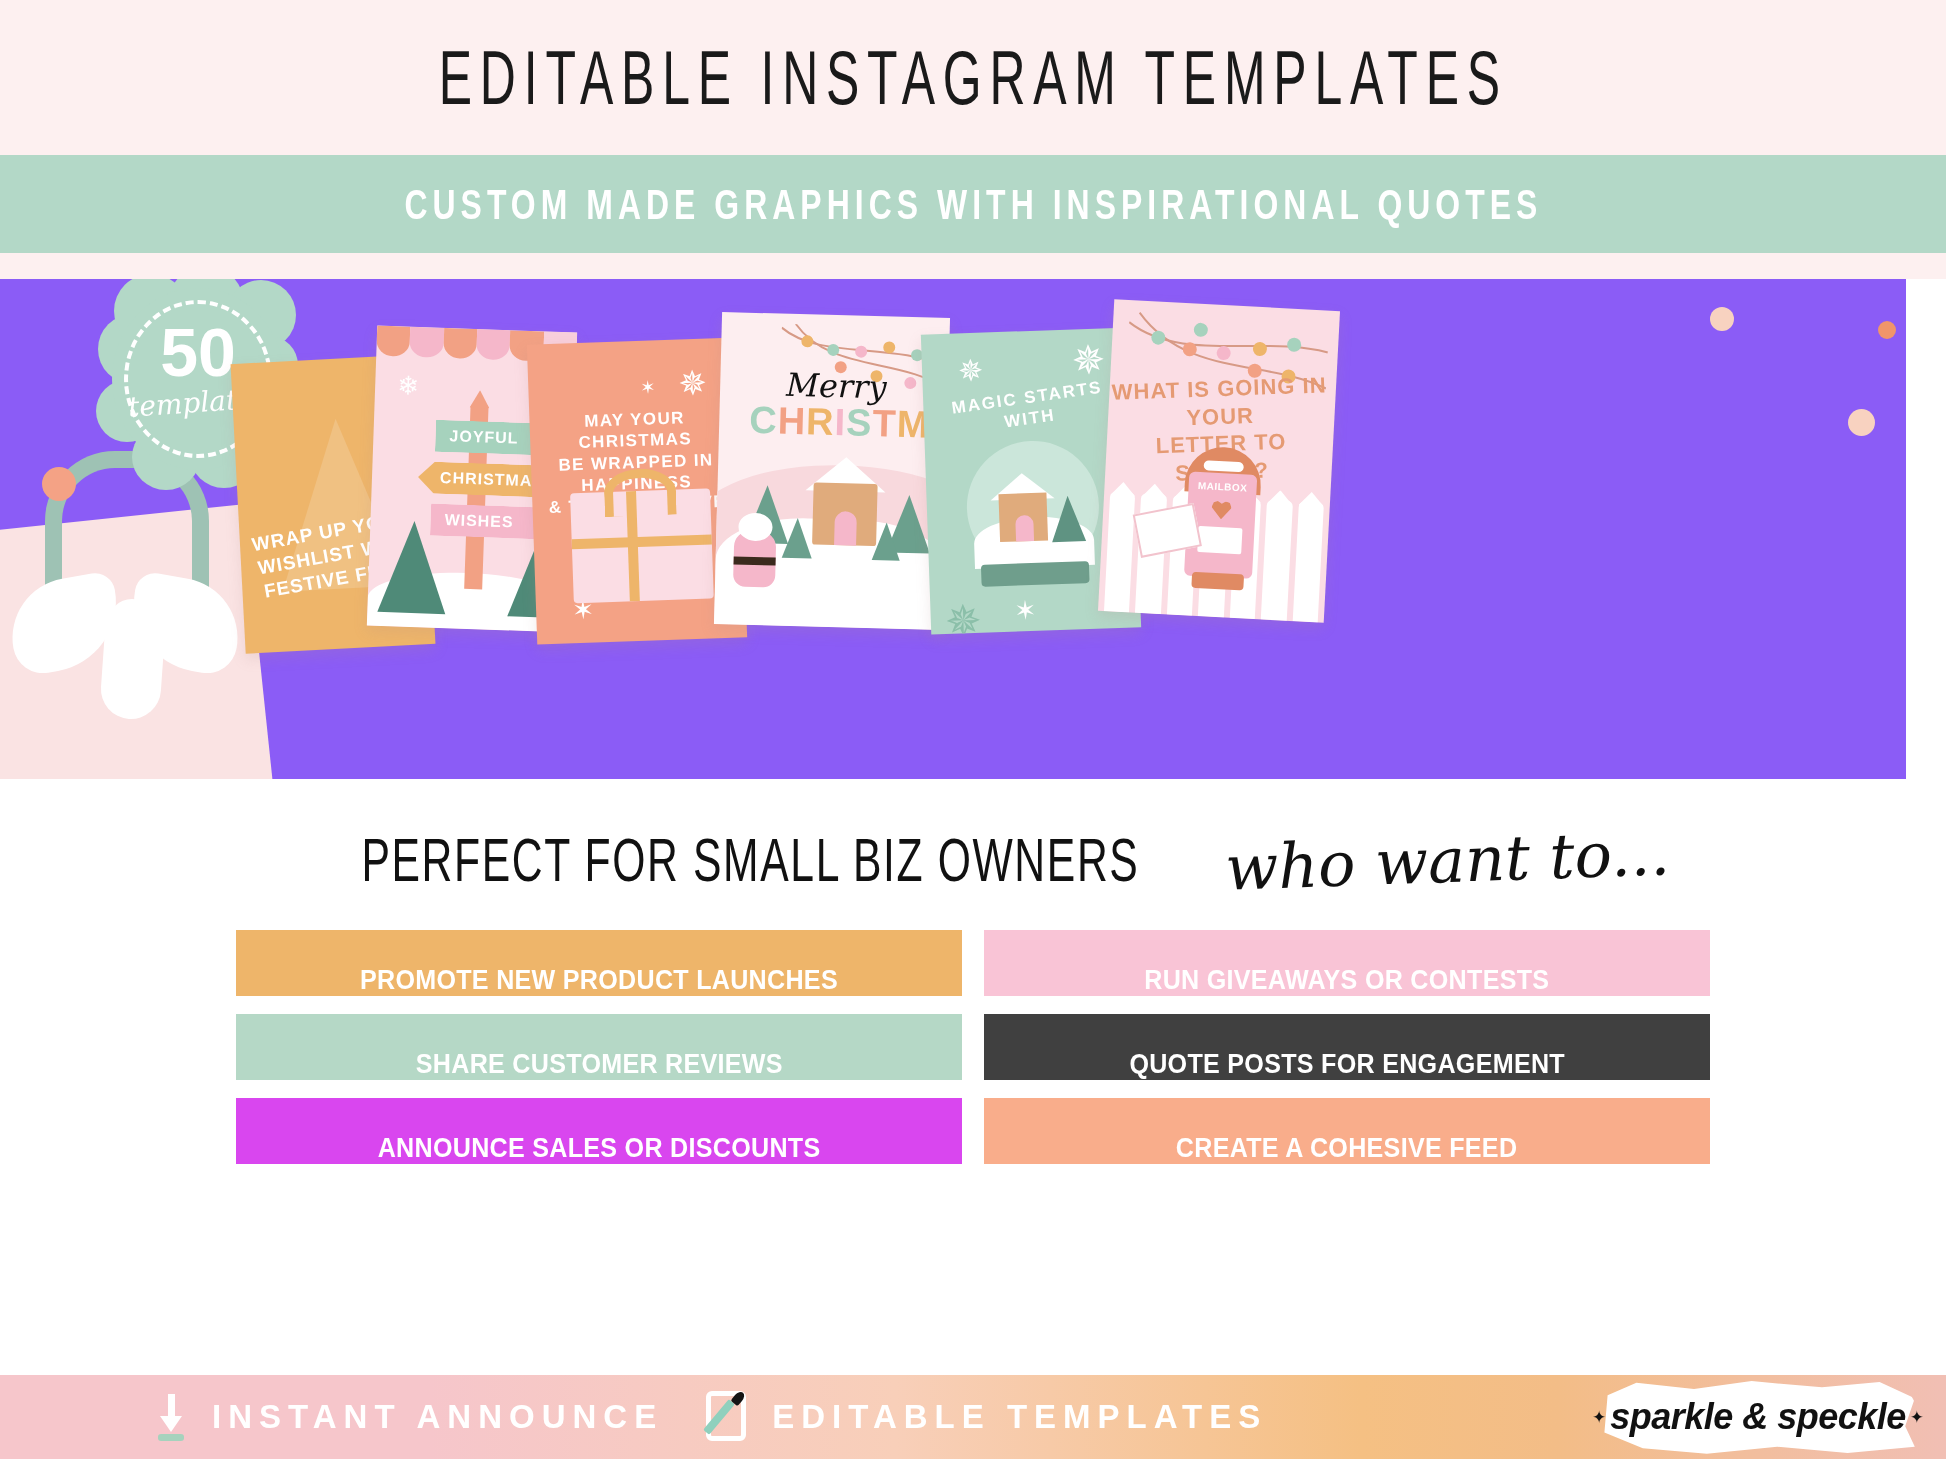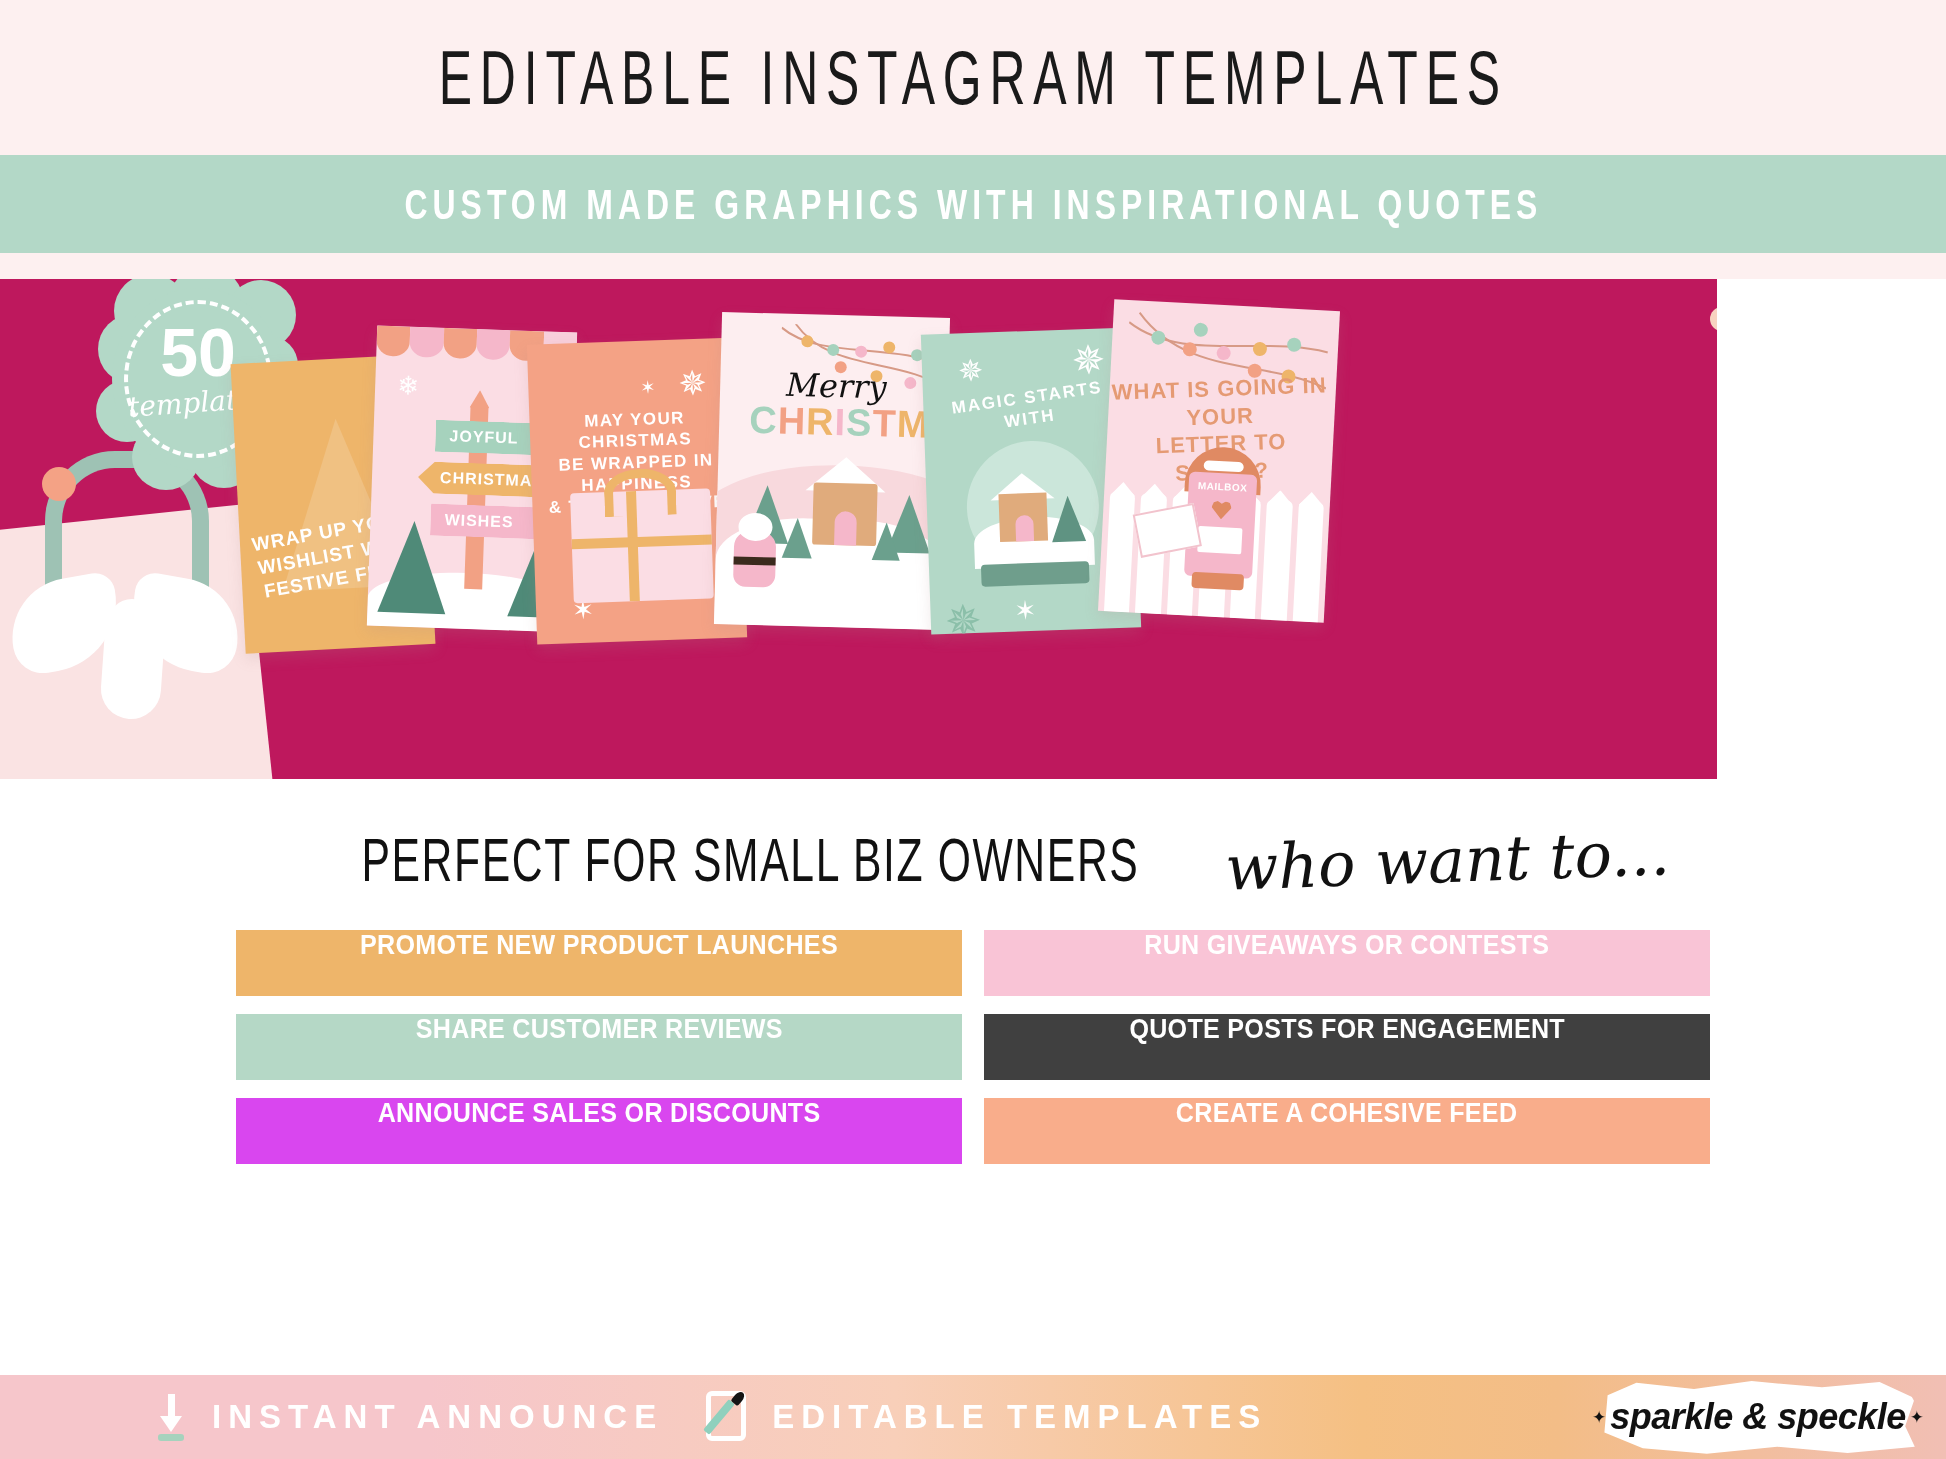--- a/index.html
+++ b/index.html
@@ -26,21 +26,21 @@
     position:absolute;left:0;top:155px;width:1946px;height:98px;background:#b3d8c7;
     display:flex;align-items:center;justify-content:center;
   }
   .title-sub{
     font-size:38px;font-weight:700;letter-spacing:6px;color:#ffffff;
     transform:scaleX(.84) scaleY(1.12);transform-origin:center;white-space:nowrap;
   }
   .band-pink-2{position:absolute;left:0;top:253px;width:1946px;height:26px;background:#fdf0f0;}
 
   
-  .hero{position:absolute;left:0;top:279px;width:1717px;height:500px;background:#be185d;overflow:hidden;}
+  .hero{position:absolute;left:0;top:279px;width:1906px;height:500px;background:#8b5cf6;overflow:hidden;}
 
   
   .giftbag{position:absolute;left:-40px;top:240px;width:300px;height:300px;background:#fae3e3;transform:rotate(-6deg);}
   .bag-handle{position:absolute;left:45px;top:172px;width:130px;height:140px;
     border:17px solid #9ec2b4;border-bottom:none;border-radius:70px 70px 0 0;}
   .bow{position:absolute;left:10px;top:290px;width:240px;height:110px;}
   .bow-l{position:absolute;left:0;top:10px;width:110px;height:90px;background:#fff;border-radius:60px 20px 70px 30px;transform:rotate(-10deg);}
   .bow-r{position:absolute;left:120px;top:10px;width:110px;height:90px;background:#fff;border-radius:20px 60px 30px 70px;transform:rotate(10deg);}
   .bow-knot{position:absolute;left:98px;top:30px;width:48px;height:48px;background:#fff;border-radius:50%;}
   .bow-tail{position:absolute;left:92px;top:60px;width:60px;height:90px;background:#fff;border-radius:0 0 30px 30px;transform:rotate(4deg);}
@@ -131,21 +131,21 @@
   
   .dot{position:absolute;border-radius:50%;}
 
   
   .headline{position:absolute;left:0;top:800px;width:1946px;height:120px;display:flex;align-items:center;justify-content:center;}
   .hl-caps{font-size:52px;letter-spacing:2px;color:#111;transform:scaleX(.82) scaleY(1.18);transform-origin:center;white-space:nowrap;}
   .hl-script{font-family:"DejaVu Serif",serif;font-style:italic;font-size:62px;color:#111;white-space:nowrap;transform:rotate(-2deg);}
 
   
   .bars{position:absolute;left:236px;top:930px;width:1474px;display:grid;grid-template-columns:1fr 1fr;column-gap:22px;row-gap:18px;}
-  .bar{height:66px;display:flex;align-items:flex-start;justify-content:center;color:#fff;font-weight:700;font-size:27px;letter-spacing:.3px;}
+  .bar{height:66px;display:flex;align-items:flex-end;justify-content:center;color:#fff;font-weight:700;font-size:27px;letter-spacing:.3px;}
   .bar span{transform:scaleX(.93);display:inline-block;white-space:nowrap;}
 
   
   .footer{position:absolute;left:0;top:1375px;width:1946px;height:84px;
     background:linear-gradient(90deg,#f6c6cb 0%,#f6c6cb 22%,#f8cfb9 46%,#f5c083 70%,#f3bd87 80%,#f1bfb4 100%);
     display:flex;align-items:center;}
   .f-item{display:flex;align-items:center;gap:22px;color:#fff;font-weight:700;font-size:33px;letter-spacing:7px;white-space:nowrap;}
   .f-item.one{margin-left:152px;}
   .f-item.two{margin-left:43px;}
   .dl-icon{position:relative;width:38px;height:46px;}

